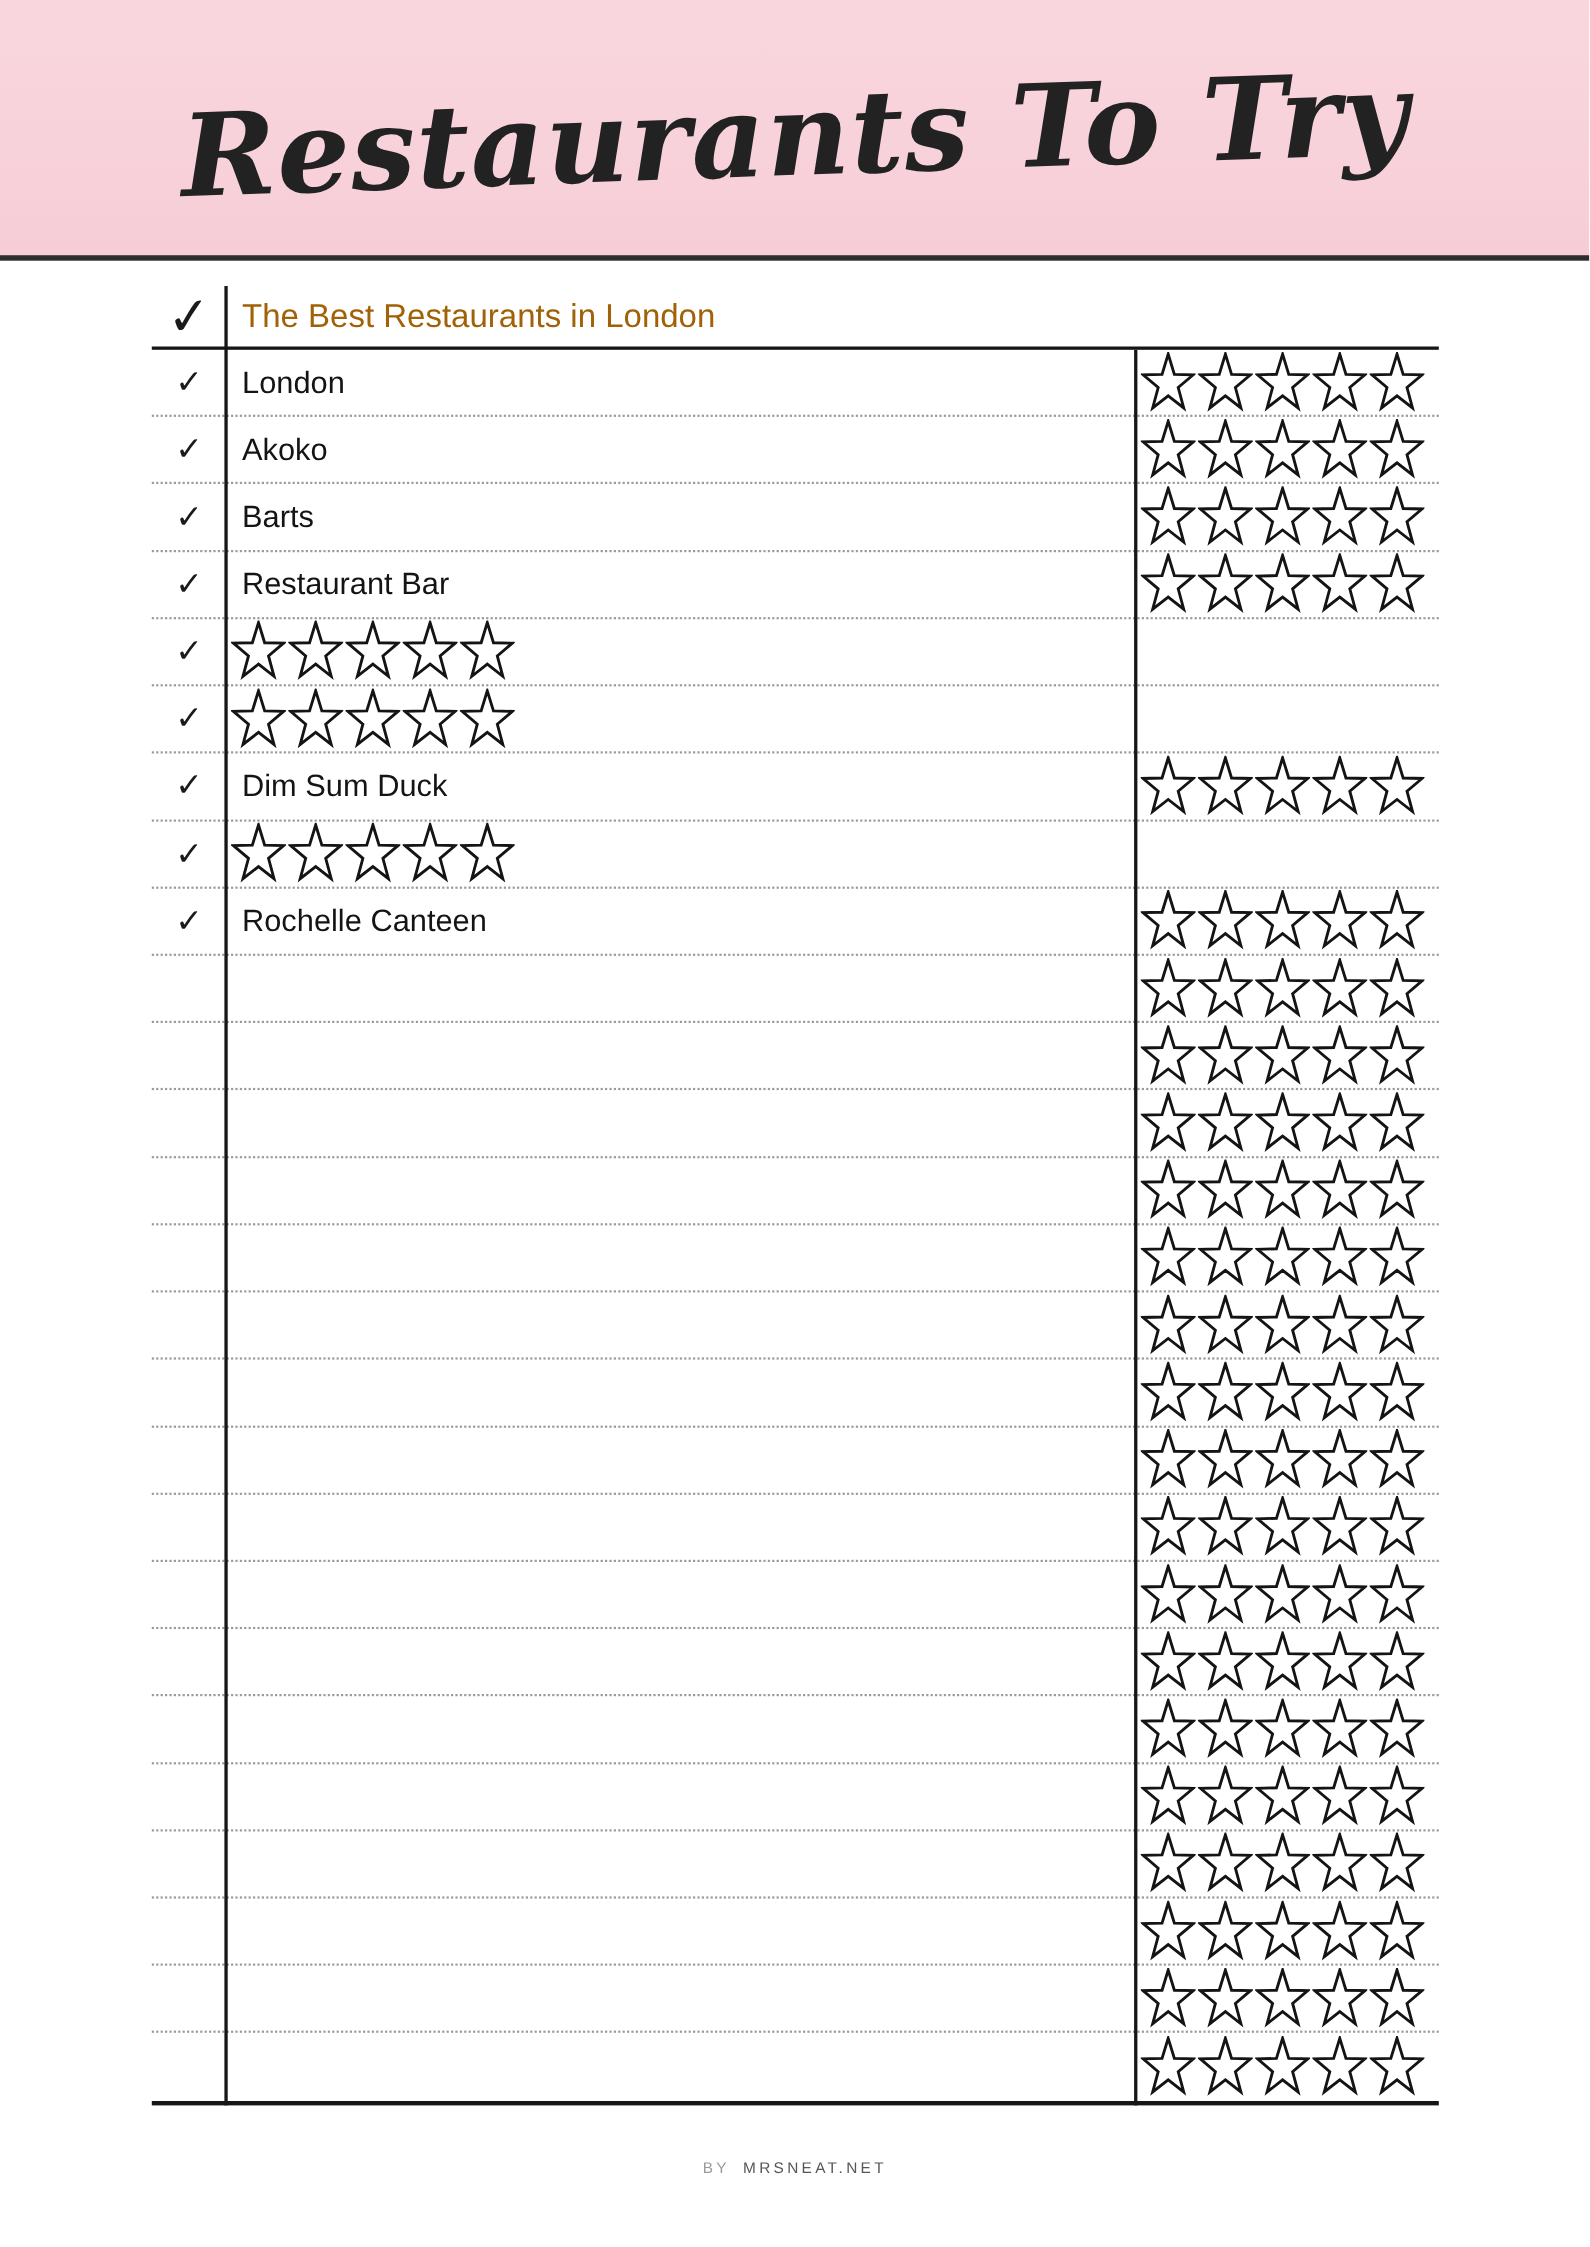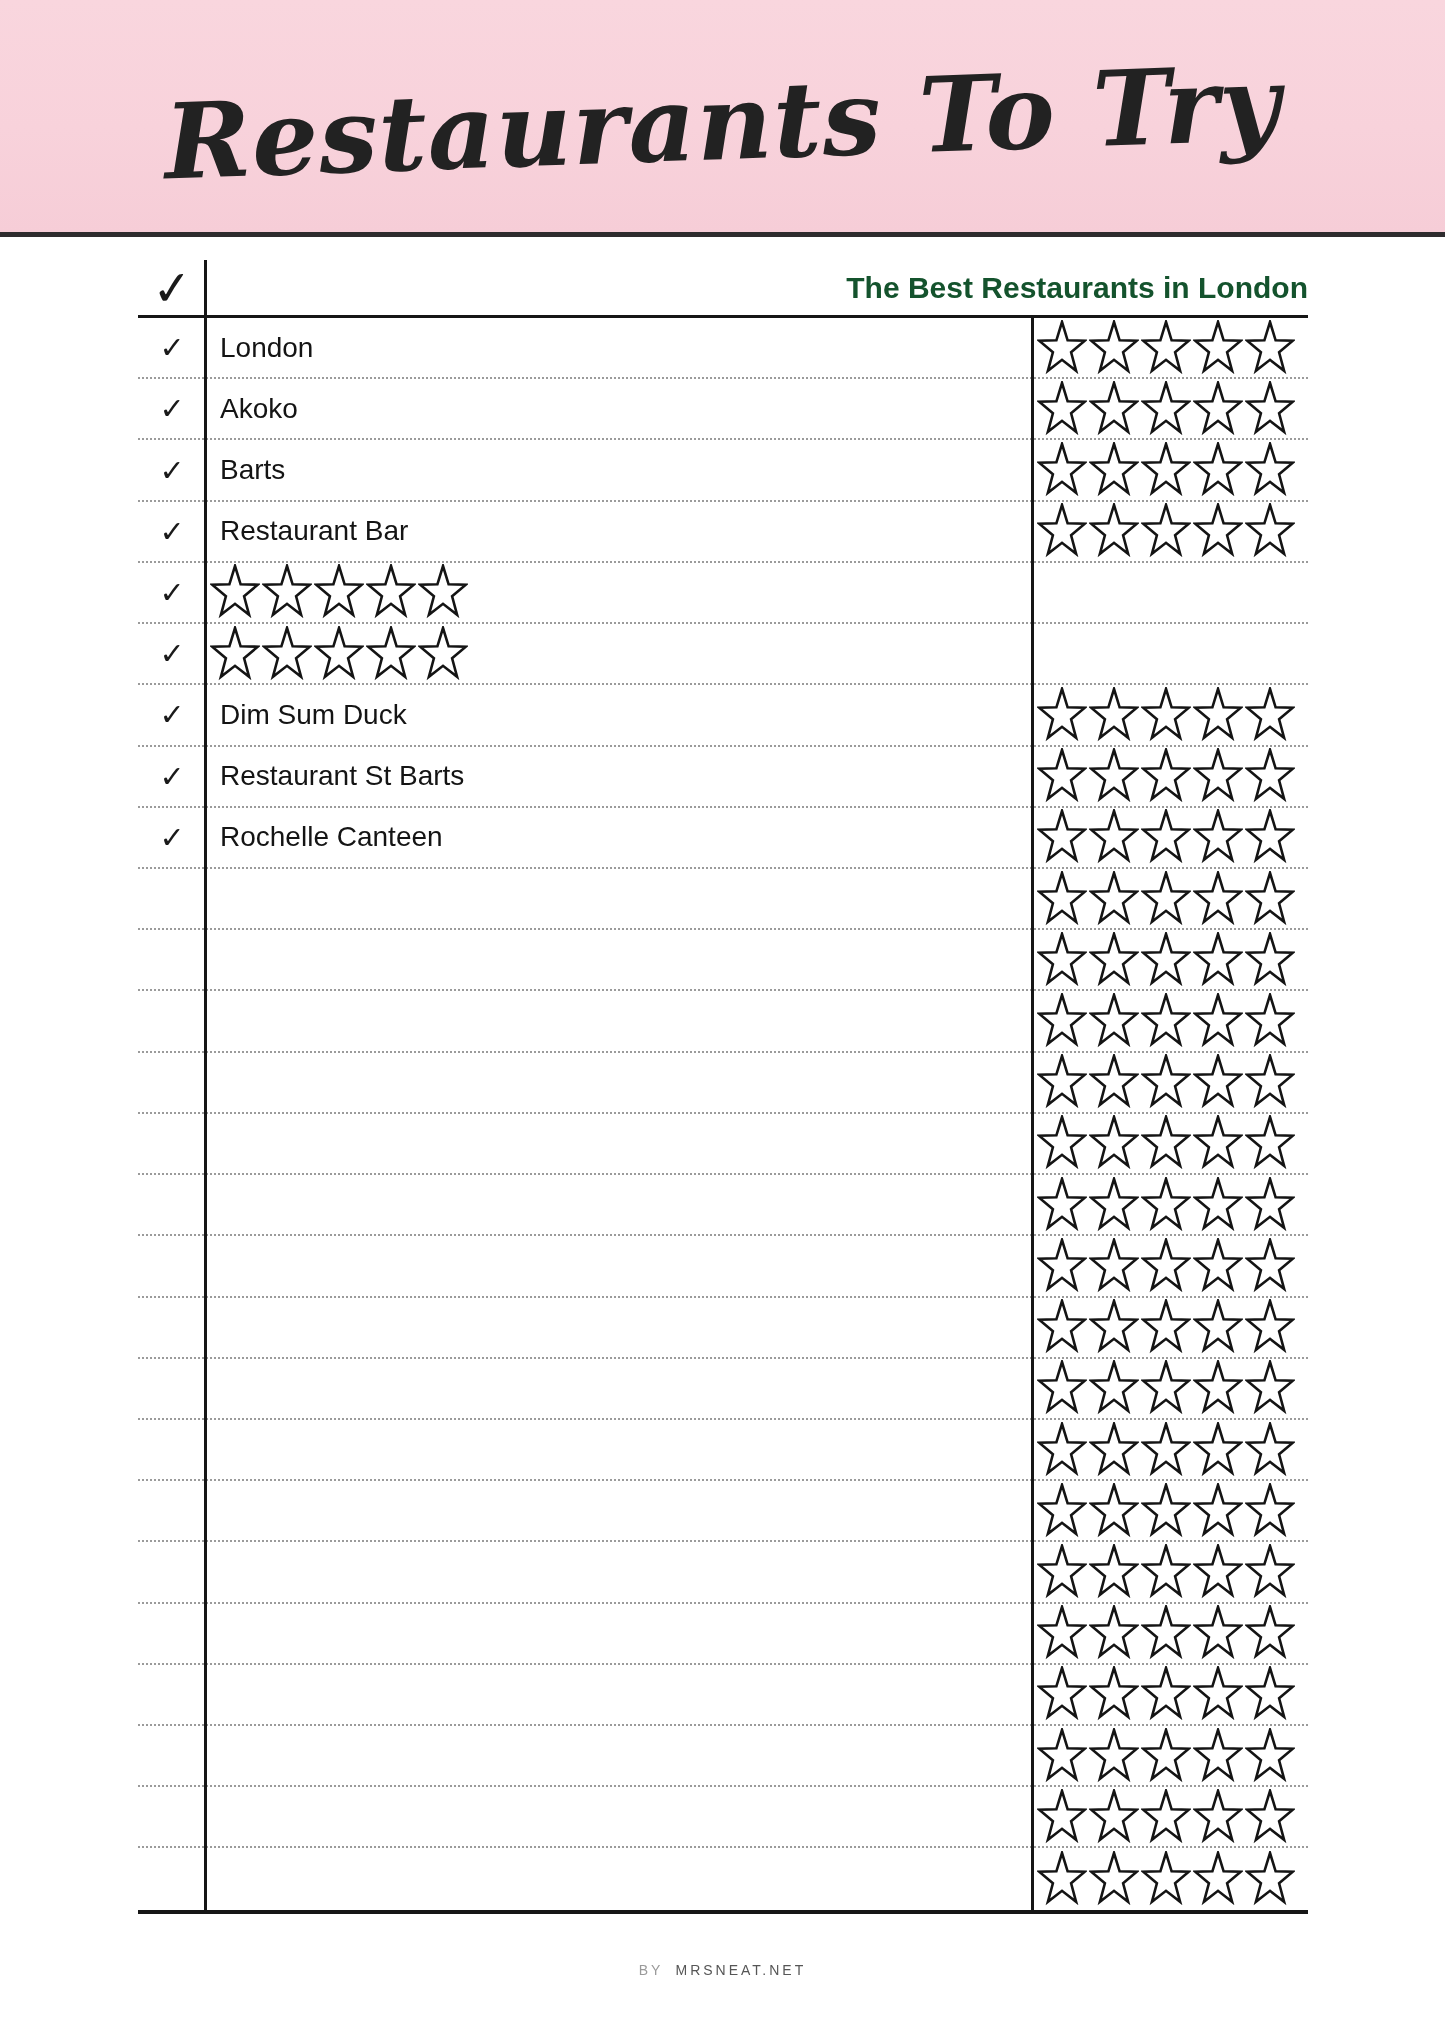--- a/index.html
+++ b/index.html
@@ -56,23 +56,22 @@
     font-family: "DejaVu Sans", sans-serif;
     font-size: 48px;
     line-height: 1;
     transform: rotate(-4deg);
     color: #1a1a1a;
   }
   .head-title {
     flex: 1;
     padding-left: 14px;
     font-size: 30px;
-    font-weight: bold;
-    color: #14532d;
-    text-align: right;
+    font-weight: normal;
+    color: #a16207;
   }
 
   .rows { border-bottom: 4px solid #161616; }
   .row {
     height: 61.23px;
     display: flex;
     align-items: stretch;
     border-bottom: 2px dotted #9b9b9b;
   }
   .row:last-child { border-bottom: none; }
@@ -283,21 +282,20 @@
             <svg class="star" viewBox="0 0 50 56" width="50" height="56">
               <polygon points="25,2 30.6,20.3 47.8,20.7 34.1,32.3 39.1,50.8 25,39.8 10.9,50.8 15.9,32.3 2.2,20.7 19.4,20.3" fill="none" stroke="#141414" stroke-width="2.6" stroke-linejoin="miter"></polygon>
             </svg>
             <svg class="star" viewBox="0 0 50 56" width="50" height="56">
               <polygon points="25,2 30.6,20.3 47.8,20.7 34.1,32.3 39.1,50.8 25,39.8 10.9,50.8 15.9,32.3 2.2,20.7 19.4,20.3" fill="none" stroke="#141414" stroke-width="2.6" stroke-linejoin="miter"></polygon>
             </svg>
           </div>
   </div>
         <div class="row">
     <div class="check-cell">✓</div>
-    <div class="name-cell">Restaurant St Barts</div>
     <div class="stars-cell">
             <svg class="star" viewBox="0 0 50 56" width="50" height="56">
               <polygon points="25,2 30.6,20.3 47.8,20.7 34.1,32.3 39.1,50.8 25,39.8 10.9,50.8 15.9,32.3 2.2,20.7 19.4,20.3" fill="none" stroke="#141414" stroke-width="2.6" stroke-linejoin="miter"></polygon>
             </svg>
             <svg class="star" viewBox="0 0 50 56" width="50" height="56">
               <polygon points="25,2 30.6,20.3 47.8,20.7 34.1,32.3 39.1,50.8 25,39.8 10.9,50.8 15.9,32.3 2.2,20.7 19.4,20.3" fill="none" stroke="#141414" stroke-width="2.6" stroke-linejoin="miter"></polygon>
             </svg>
             <svg class="star" viewBox="0 0 50 56" width="50" height="56">
               <polygon points="25,2 30.6,20.3 47.8,20.7 34.1,32.3 39.1,50.8 25,39.8 10.9,50.8 15.9,32.3 2.2,20.7 19.4,20.3" fill="none" stroke="#141414" stroke-width="2.6" stroke-linejoin="miter"></polygon>
             </svg>

